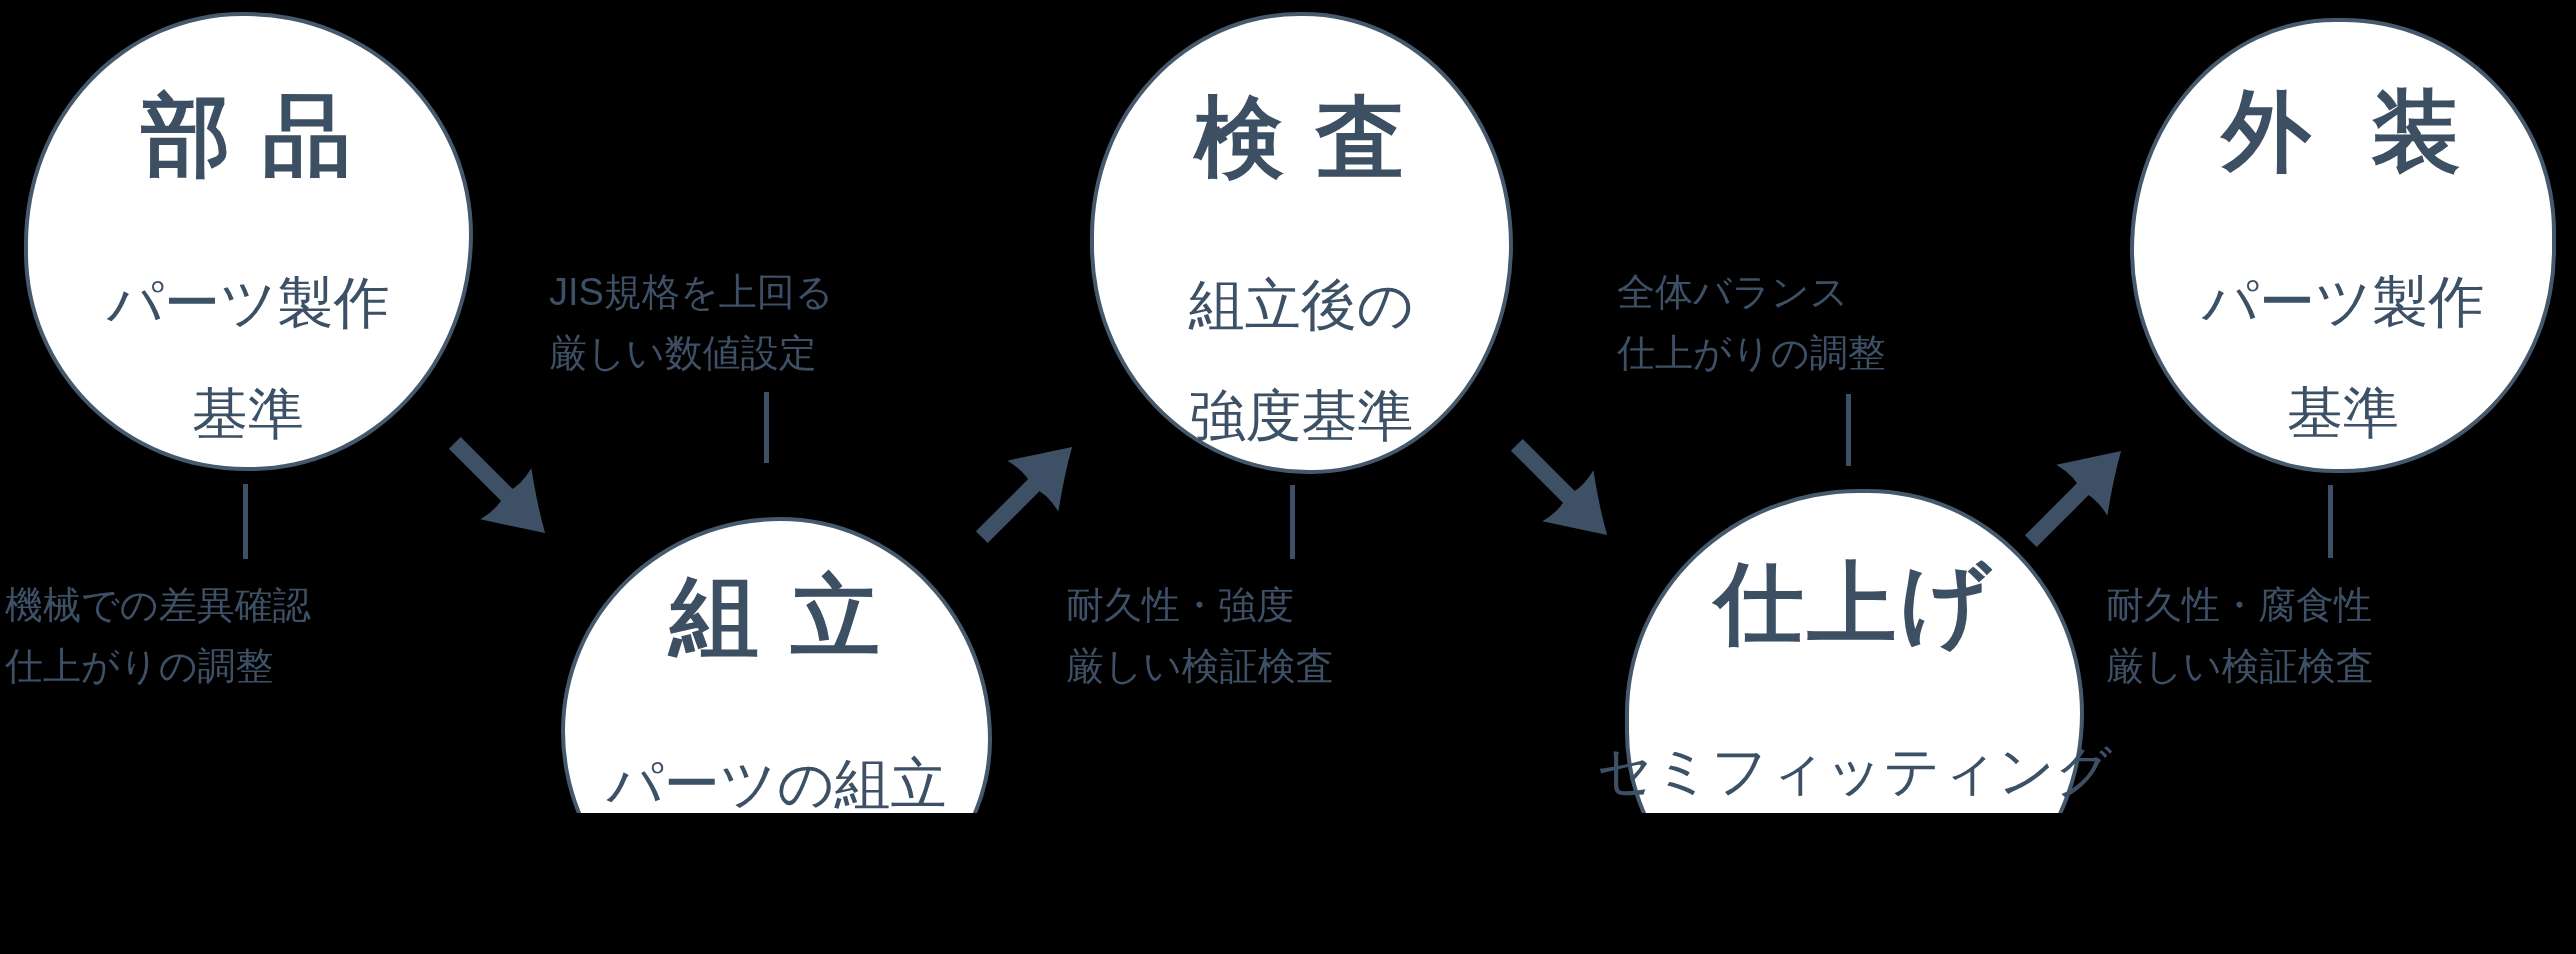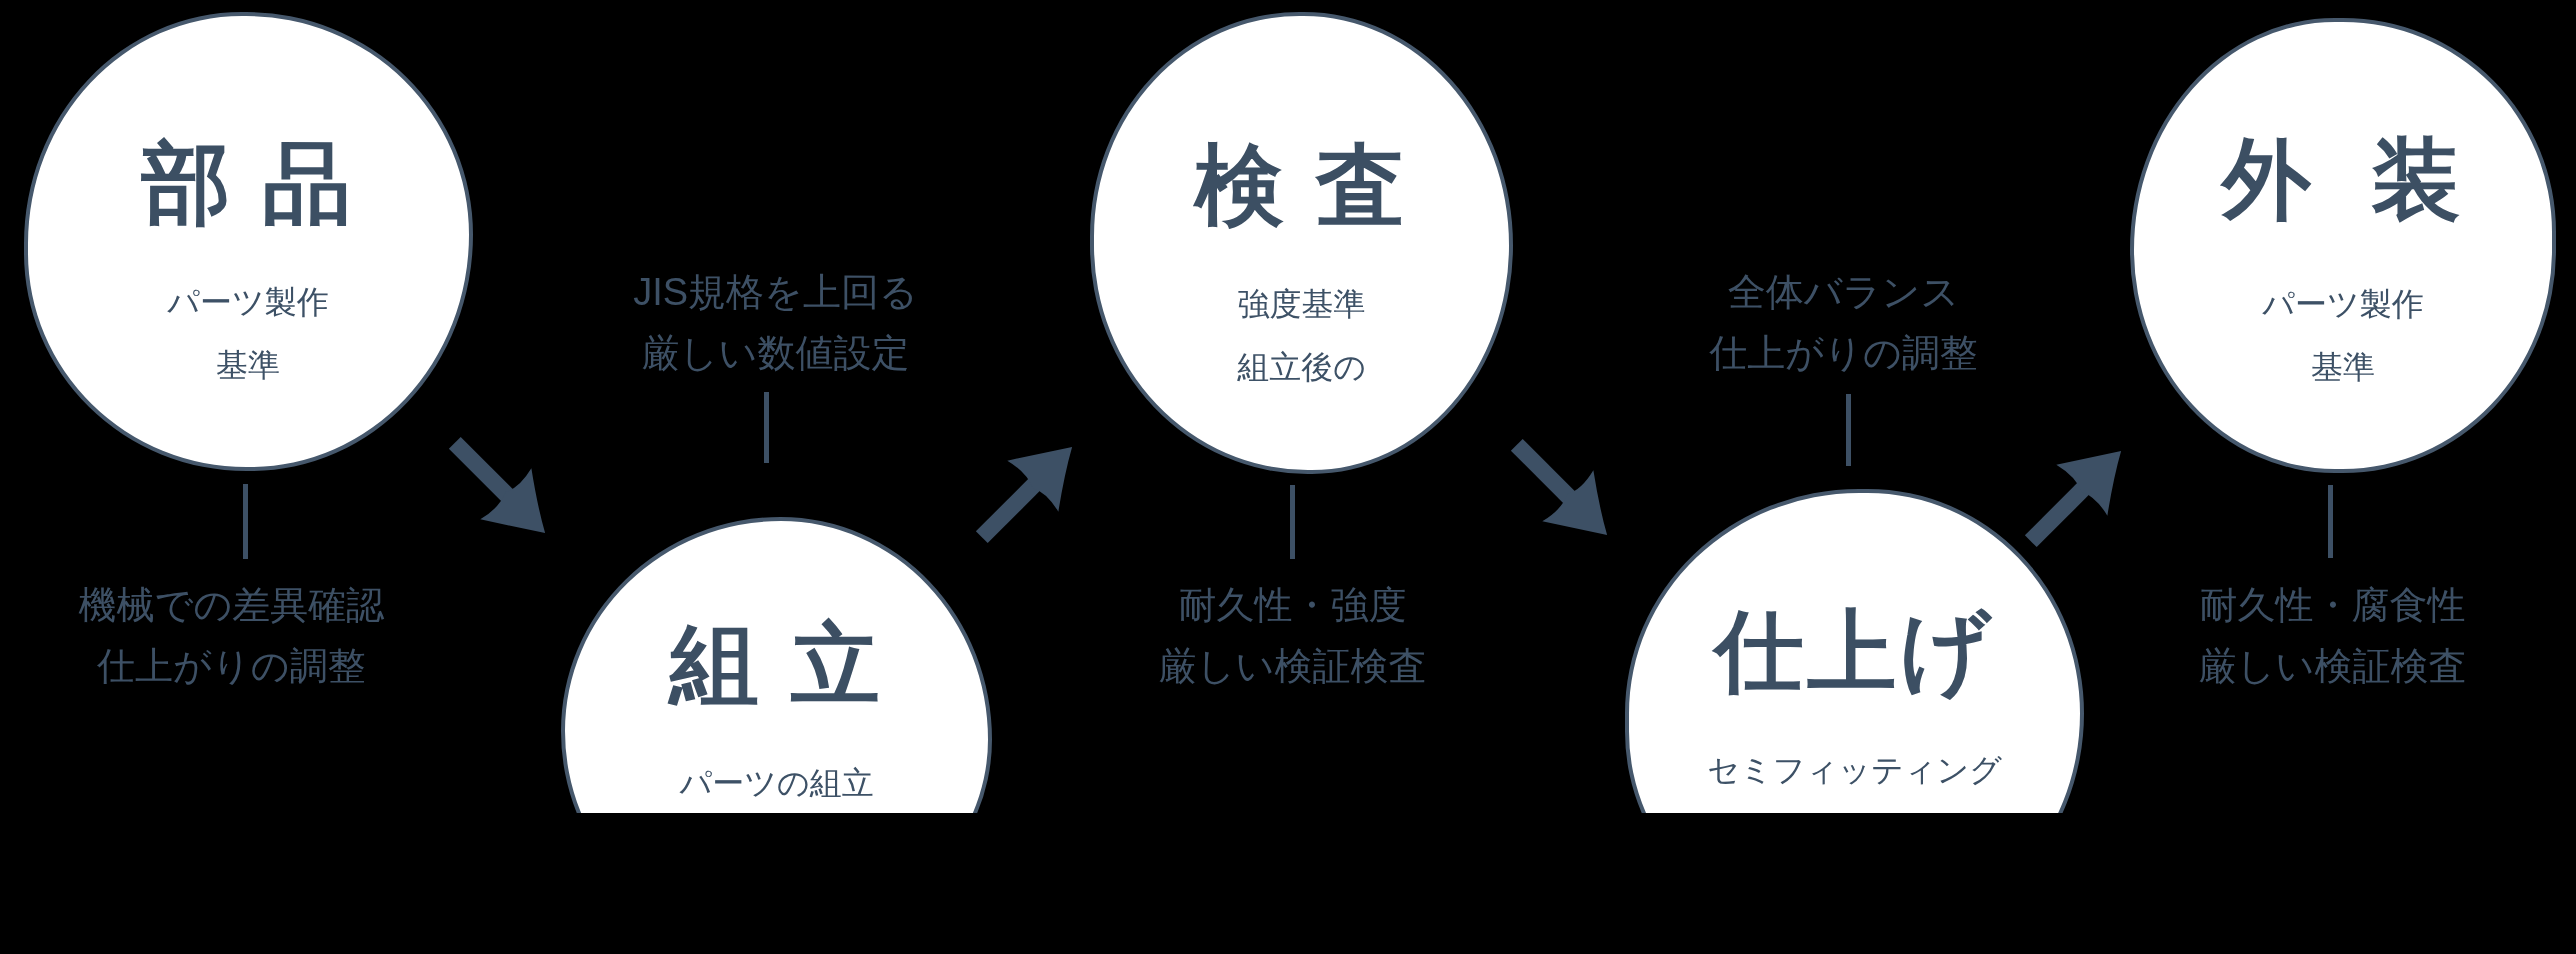--- a/index.html
+++ b/index.html
@@ -39,41 +39,42 @@
   .stage-title {
     font-size: 89px;
     line-height: 98px;
     font-weight: bold;
     letter-spacing: 0.04em;
     color: #3c4f63;
     margin-bottom: 39px;
     white-space: nowrap;
   }
   .stage-subtitle {
-    font-size: 32px;
+    font-size: 56px;
     line-height: 63px;
     color: #3d5166;
     white-space: nowrap;
+    margin-top: 48px;
   }
   
   .vline {
     position: absolute;
     width: 4.9px;
     background: #3d5065;
   }
   .v1 { left: 243px;  top: 484px; height: 75px; }
   .v2 { left: 764px;  top: 392px; height: 71px; }
   .v3 { left: 1290px; top: 485px; height: 74px; }
   .v4 { left: 1846px; top: 394px; height: 72px; }
   .v5 { left: 2328px; top: 485px; height: 73px; }
   
   .note {
     position: absolute;
     width: 453px;
-    text-align: center;
+    text-align: left;
     font-size: 38px;
     line-height: 61px;
     color: #3d5065;
     white-space: nowrap;
   }
   .n1 { left: 4.9px;    top: 575px; }
   .n2 { left: 549px;  top: 262px; }
   .n3 { left: 1066px; top: 575px; }
   .n4 { left: 1617px; top: 262px; }
   .n5 { left: 2106px; top: 575px; }
@@ -128,22 +129,22 @@
 
   <div class="arrow up a2">
     <svg viewBox="0 0 110 110">
       <path class="shaft" d="M12,12 L66,66"></path>
       <path class="head" d="M104,104 L38,90 Q58,78 64,62 Q78,58 90,38 Q96,76 104,104 Z"></path>
     </svg>
   </div>
 
   <div class="circle row-top c3">
     <div class="stage-title">検 査</div>
+    <div class="stage-subtitle">組立後の</div>
     <div class="stage-subtitle">強度基準</div>
-    <div class="stage-subtitle">組立後の</div>
   </div>
   <div class="vline v3"></div>
   <div class="note n3">
     <div>耐久性・強度</div>
     <div>厳しい検証検査</div>
   </div>
 
   <div class="arrow a3">
     <svg viewBox="0 0 110 110">
       <path class="shaft" d="M12,12 L66,66"></path>

